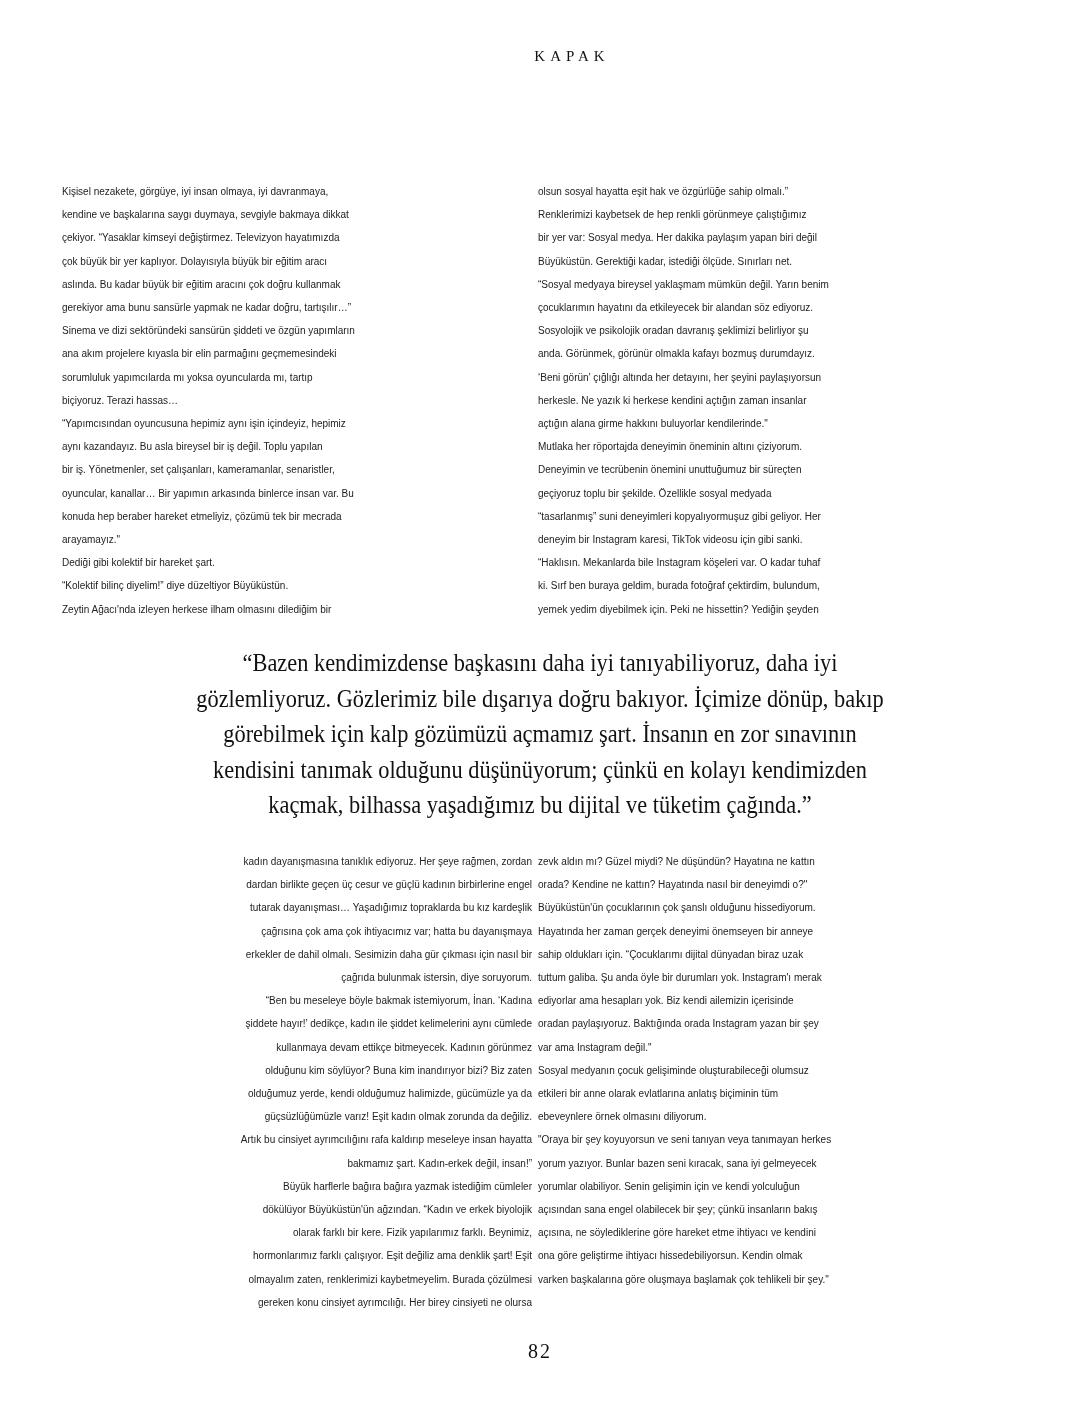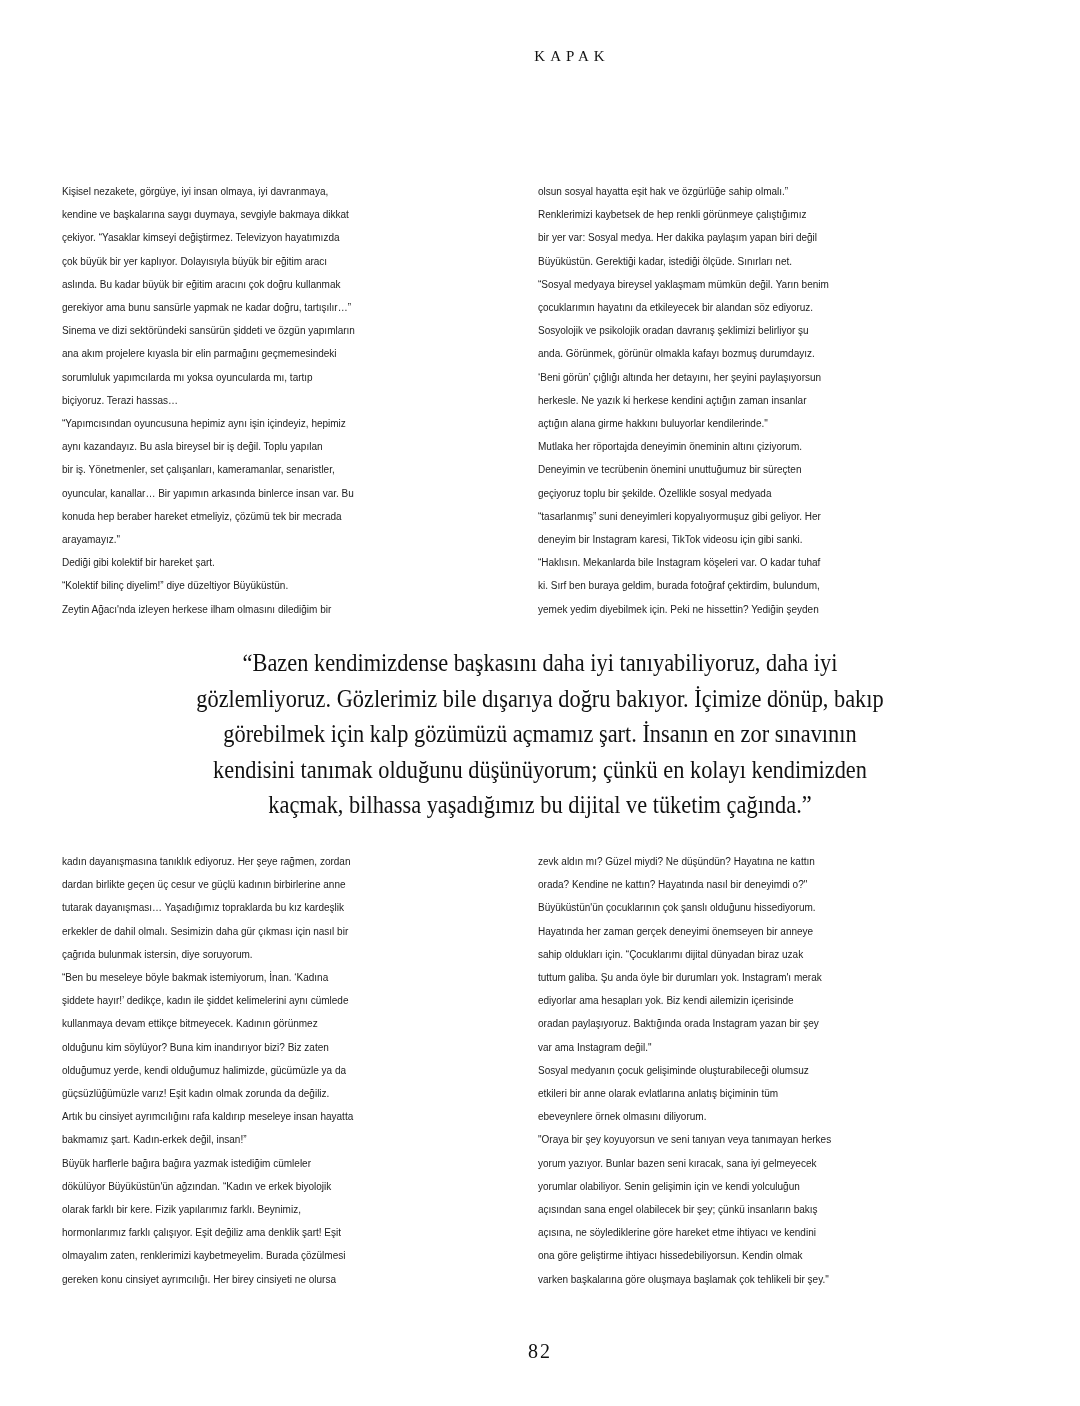--- a/index.html
+++ b/index.html
@@ -10,21 +10,21 @@
     letter-spacing: 5px; color: #111; padding-left: 32px;
   }
   .col {
     position: absolute; width: 470px;
     font-family: "Liberation Sans", "DejaVu Sans", sans-serif;
     font-size: 10px; line-height: 23.2px; color: #222;
   }
   .col p { margin: 0; white-space: nowrap; }
   .col-tl { left: 62px; top: 180px; }
   .col-tr { left: 538px; top: 180px; }
-  .col-bl { left: 62px; top: 850px; }
+  .col-bl { left: 62px; top: 850px; text-align: right; }
   .col-br { left: 538px; top: 850px; }
   .pullquote {
     position: absolute; left: 90px; top: 645px; width: 900px; text-align: center;
     font-family: "Liberation Serif", "DejaVu Serif", serif; font-size: 26px;
     line-height: 35.5px; color: #111; transform: scaleX(0.86); transform-origin: center top;
   }
   .pullquote p { margin: 0; white-space: nowrap; }
   .page-number {
     position: absolute; top: 1340px; left: 0; width: 1080px; text-align: center;
     font-family: "Liberation Serif", "DejaVu Serif", serif; font-size: 20px;
@@ -83,22 +83,23 @@
 <div class="pullquote">
   <p>“Bazen kendimizdense başkasını daha iyi tanıyabiliyoruz, daha iyi</p>
   <p>gözlemliyoruz. Gözlerimiz bile dışarıya doğru bakıyor. İçimize dönüp, bakıp</p>
   <p>görebilmek için kalp gözümüzü açmamız şart. İnsanın en zor sınavının</p>
   <p>kendisini tanımak olduğunu düşünüyorum; çünkü en kolayı kendimizden</p>
   <p>kaçmak, bilhassa yaşadığımız bu dijital ve tüketim çağında.”</p>
 </div>
 
 <div class="col col-bl">
   <p>kadın dayanışmasına tanıklık ediyoruz. Her şeye rağmen, zordan</p>
-  <p>dardan birlikte geçen üç cesur ve güçlü kadının birbirlerine anne</p>
+  <p>dardan birlikte geçen üç cesur ve güçlü kadının birbirlerine engel</p>
   <p>tutarak dayanışması… Yaşadığımız topraklarda bu kız kardeşlik</p>
+  <p>çağrısına çok ama çok ihtiyacımız var; hatta bu dayanışmaya</p>
   <p>erkekler de dahil olmalı. Sesimizin daha gür çıkması için nasıl bir</p>
   <p>çağrıda bulunmak istersin, diye soruyorum.</p>
   <p>“Ben bu meseleye böyle bakmak istemiyorum, İnan. ‘Kadına</p>
   <p>şiddete hayır!’ dedikçe, kadın ile şiddet kelimelerini aynı cümlede</p>
   <p>kullanmaya devam ettikçe bitmeyecek. Kadının görünmez</p>
   <p>olduğunu kim söylüyor? Buna kim inandırıyor bizi? Biz zaten</p>
   <p>olduğumuz yerde, kendi olduğumuz halimizde, gücümüzle ya da</p>
   <p>güçsüzlüğümüzle varız! Eşit kadın olmak zorunda da değiliz.</p>
   <p>Artık bu cinsiyet ayrımcılığını rafa kaldırıp meseleye insan hayatta</p>
   <p>bakmamız şart. Kadın-erkek değil, insan!”</p>

